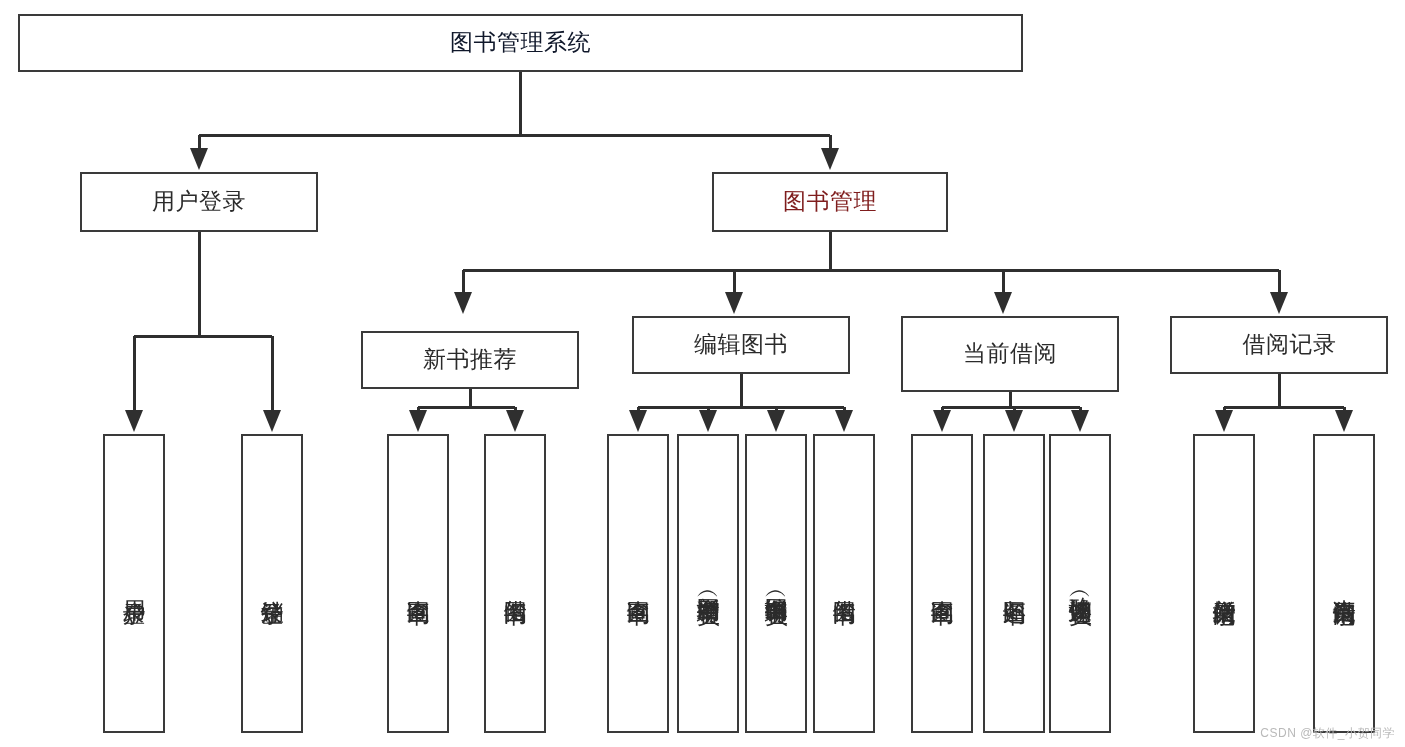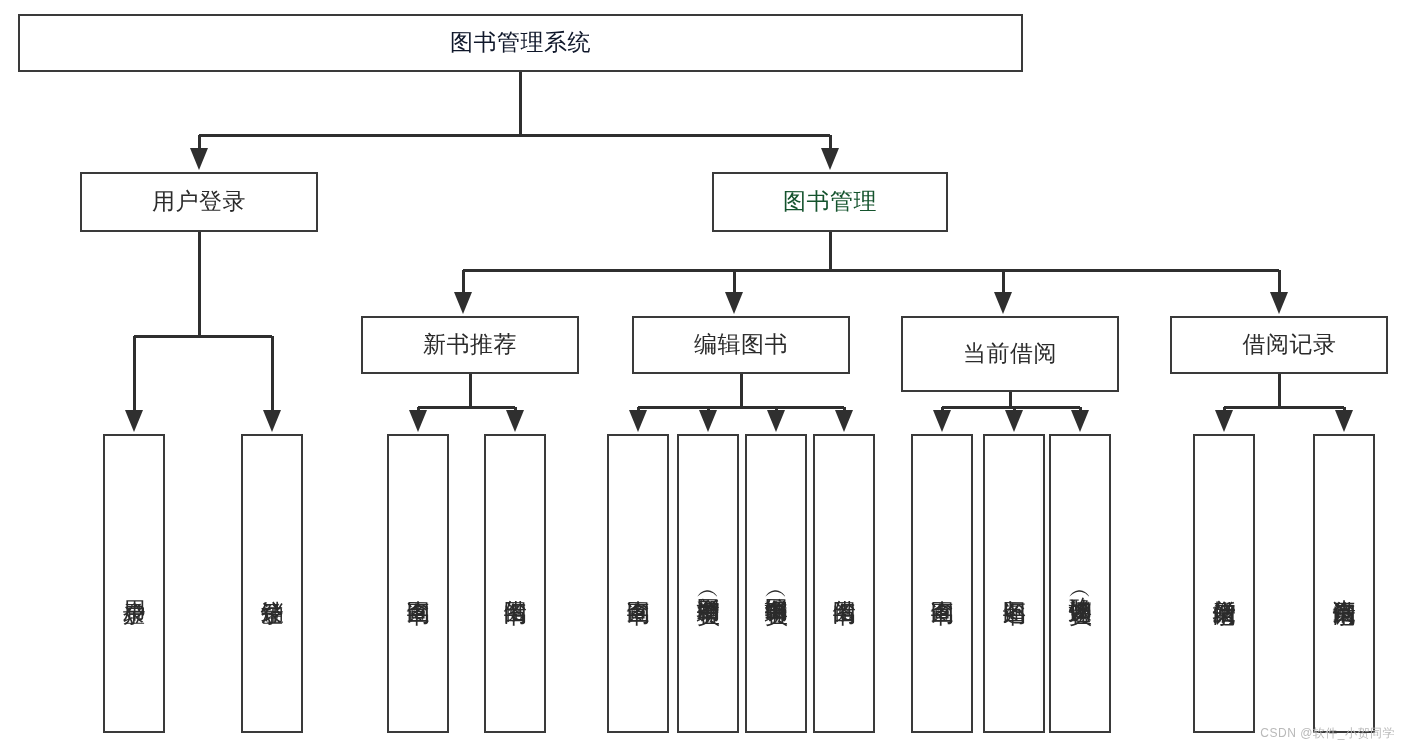--- a/index.html
+++ b/index.html
@@ -127,23 +127,23 @@
     </svg>
 
   <div id="node-layer">
       <div class="node-box" style="left: 18px; top: 14px; width: 1005px; height: 58px; border-color: rgb(58, 58, 58); background: rgb(255, 255, 255);">
         <span class="node-label-h" style="color: #0f172a;">图书管理系统</span>
       </div>
       <div class="node-box" style="left: 80px; top: 172px; width: 238px; height: 60px; border-color: rgb(58, 58, 58); background: rgb(255, 255, 255);">
         <span class="node-label-h" style="color: rgb(43, 43, 43);">用户登录</span>
       </div>
       <div class="node-box" style="left: 712px; top: 172px; width: 236px; height: 60px; border-color: rgb(58, 58, 58); background: rgb(255, 255, 255);">
-        <span class="node-label-h" style="color: #14532d;">图书管理</span>
+        <span class="node-label-h" style="color: #7f1d1d;">图书管理</span>
       </div>
-      <div class="node-box" style="left: 361px; top: 316px; width: 218px; height: 58px; border-color: rgb(58, 58, 58); background: rgb(255, 255, 255);">
+      <div class="node-box" style="left: 361px; top: 331px; width: 218px; height: 58px; border-color: rgb(58, 58, 58); background: rgb(255, 255, 255);">
         <span class="node-label-h" style="color: rgb(43, 43, 43);">新书推荐</span>
       </div>
       <div class="node-box" style="left: 632px; top: 316px; width: 218px; height: 58px; border-color: rgb(58, 58, 58); background: rgb(255, 255, 255);">
         <span class="node-label-h" style="color: rgb(43, 43, 43);">编辑图书</span>
       </div>
       <div class="node-box" style="left: 901px; top: 316px; width: 218px; height: 76px; border-color: rgb(58, 58, 58); background: rgb(255, 255, 255);">
         <span class="node-label-h" style="color: rgb(43, 43, 43);">当前借阅</span>
       </div>
       <div class="node-box" style="left: 1170px; top: 316px; width: 218px; height: 58px; border-color: rgb(58, 58, 58); background: rgb(255, 255, 255);">
         <span class="node-label-h" style="color: rgb(43, 43, 43); margin-left: 21px;">借阅记录</span>

